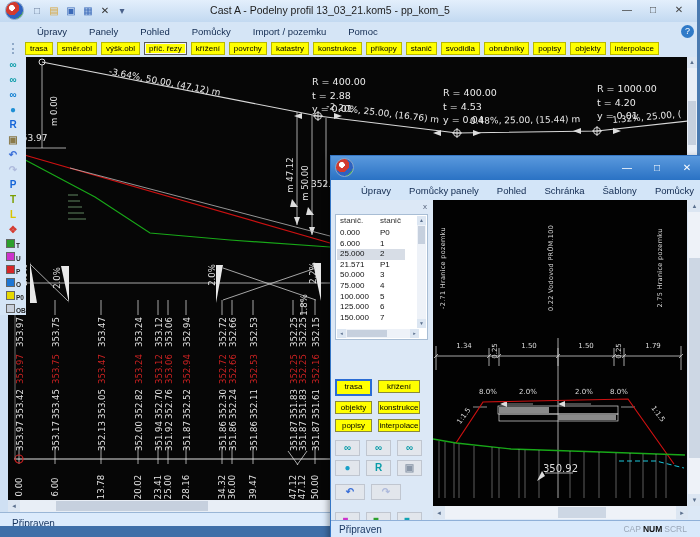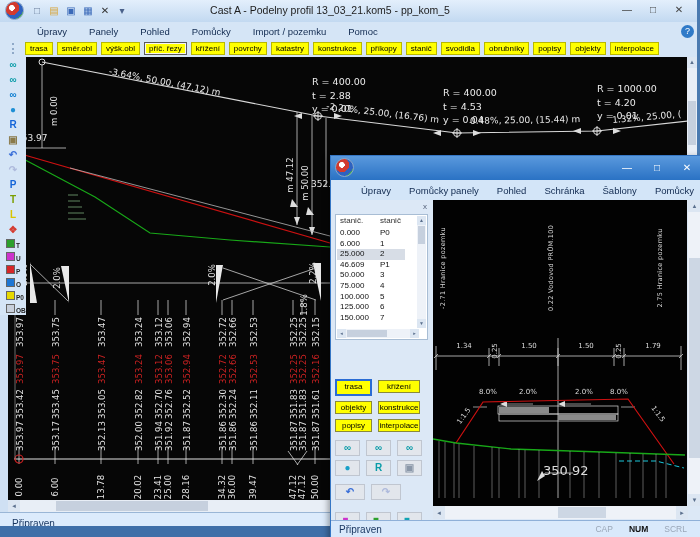--- a/index.html
+++ b/index.html
@@ -120,34 +120,34 @@
   .vlab span{transform:rotate(-90deg);white-space:nowrap;font-size:6.5px;color:#d8d8d8;
     letter-spacing:.3px;font-family:"DejaVu Sans",sans-serif;}
   .sect-title{position:absolute;left:30px;top:108px;width:190px;text-align:center;font-size:13px;
     font-weight:bold;color:#f0f0f0;font-family:"DejaVu Sans",sans-serif;}
   .dimlab{position:absolute;top:142px;width:26px;text-align:center;font-size:7px;color:#ddd;
     font-family:"DejaVu Sans",sans-serif;}
   .dimlab.rot{transform:rotate(-90deg);top:147px;width:20px;}
   .slopelab{position:absolute;top:188px;width:26px;text-align:center;font-size:7px;color:#ddd;
     font-family:"DejaVu Sans",sans-serif;}
   .banklab{position:absolute;font-size:7px;color:#ddd;font-family:"DejaVu Sans",sans-serif;}
-  .elevlab{position:absolute;left:110px;top:263px;font-size:13px;color:#ddd;
+  .elevlab{position:absolute;left:110px;top:263px;font-size:10px;color:#ddd;
     font-family:"DejaVu Sans",sans-serif;}
   .cvscroll{position:absolute;left:357px;top:44px;width:13px;height:306px;background:#eef2f8;}
   .cvscroll .arr{width:13px;height:12px;font-size:6px;color:#5a6f8d;text-align:center;line-height:12px;background:#dce6f2;}
   .cvscroll .dn{position:absolute;bottom:0;}
   .cvscroll .thumb{position:absolute;left:1px;top:58px;width:11px;height:200px;background:#cdd7e4;}
   .chscroll{position:absolute;left:102px;top:350px;width:255px;height:13px;background:#eef2f8;}
   .chscroll .arr{position:absolute;top:0;width:12px;height:13px;font-size:7px;color:#5a6f8d;text-align:center;line-height:13px;background:#dce6f2;}
   .chscroll .arr.r{right:0;}
   .chscroll .thumb{position:absolute;left:125px;top:1px;width:48px;height:11px;background:#cdd7e4;}
   .cstatus{position:absolute;left:0;top:364px;width:370px;height:19px;background:#d9e9fb;
     border-top:1px solid #8fb0d8;box-sizing:border-box;}
   .cstatus .txt{position:absolute;left:8px;top:3px;font-size:10px;color:#17345f;}
-  .cflags{position:absolute;right:14px;top:3px;display:flex;gap:16px;font-size:8.5px;}
+  .cflags{position:absolute;right:14px;top:3px;display:flex;gap:2px;font-size:8.5px;}
   .cflags span.dim{color:#9aa7b8;} .cflags span.on{color:#111;font-weight:bold;}
 </style>
 </head>
 <body>
 
 <div class="screen">
 
   <div class="titlebar">
     <span class="orb"></span>
     <div class="qat">
@@ -641,21 +641,21 @@
           </div>
             <div class="prow" style="position:relative;">
             <span class="a">6.000</span>
               <span class="b">1</span>
           </div>
             <div class="prow sel" style="position:relative;">
             <span class="a">25.000</span>
               <span class="b">2</span>
           </div>
             <div class="prow" style="position:relative;">
-            <span class="a">46.609</span>
+            <span class="a">21.571</span>
               <span class="b">P1</span>
           </div>
             <div class="prow" style="position:relative;">
             <span class="a">50.000</span>
               <span class="b">3</span>
           </div>
             <div class="prow" style="position:relative;">
             <span class="a">75.000</span>
               <span class="b">4</span>
           </div>

